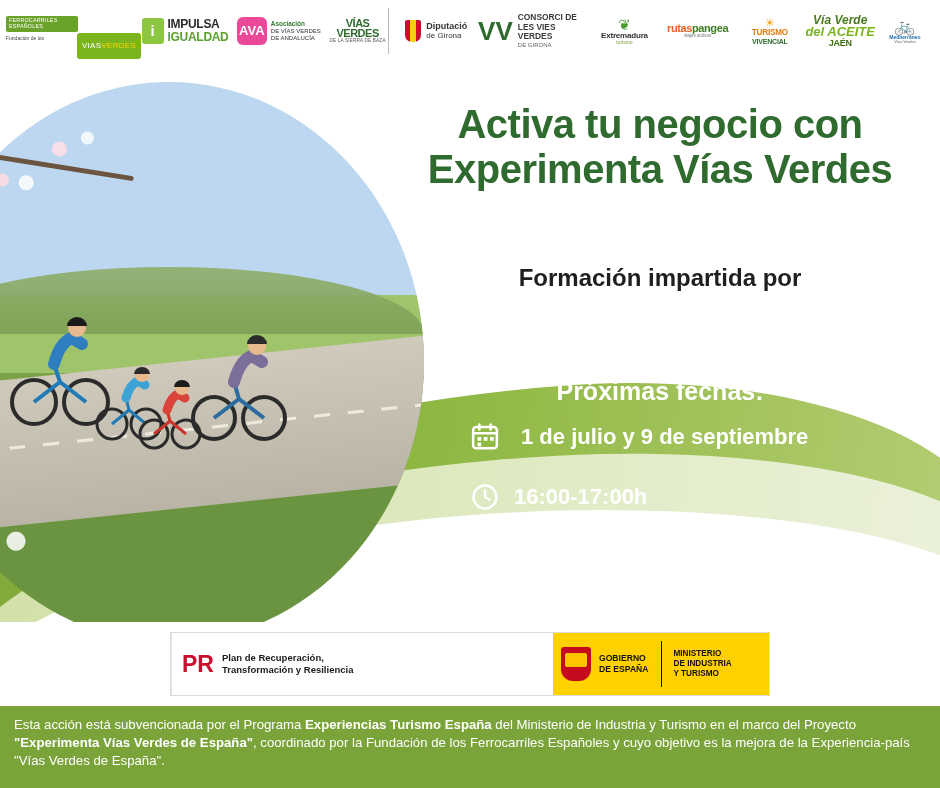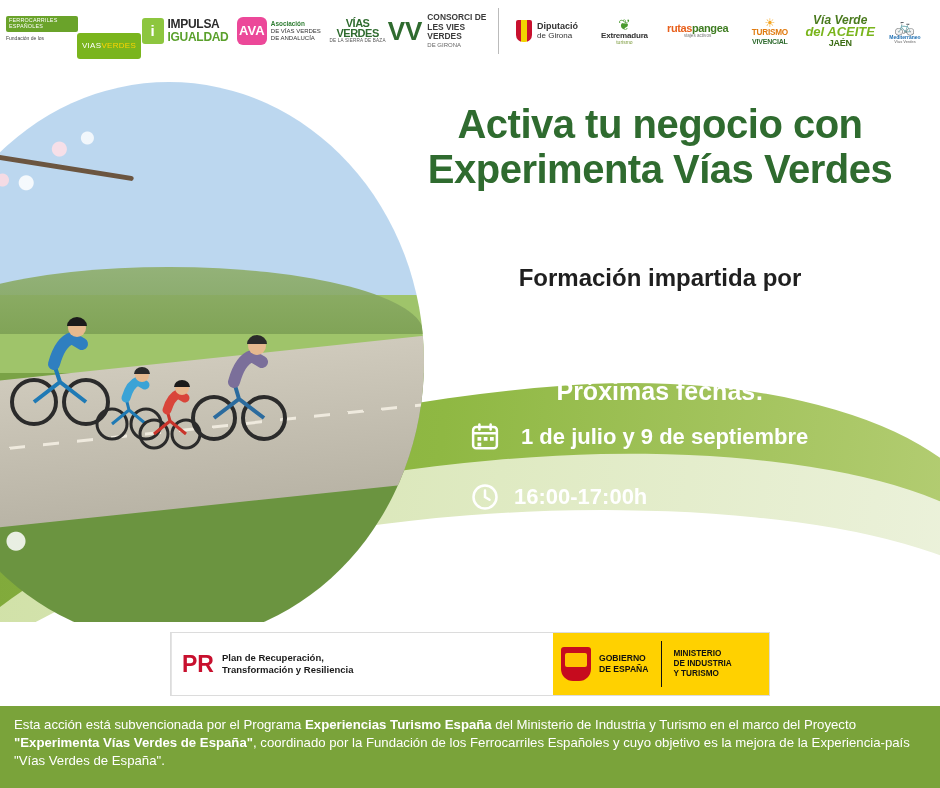--- a/index.html
+++ b/index.html
@@ -255,34 +255,34 @@
   </div>
 
   <div class="logo lg-vvand">
     <div class="stack">
       <div class="t1">VÍAS</div>
       <div class="t2">VERDES</div>
       <div class="t3">DE LA SIERRA DE BAZA</div>
     </div>
   </div>
 
+  <div class="logo lg-dipu">
+    <div class="shield"></div>
+    <div class="txt">
+      <div>Diputació</div>
+      <span>de Girona</span>
+    </div>
+  </div>
+
   <div class="logo lg-consorci">
     <div class="mark">VV</div>
     <div class="txt stack">
       <div>CONSORCI DE</div>
       <div>LES VIES VERDES</div>
       <div class="sm">DE GIRONA</div>
-    </div>
-  </div>
-
-  <div class="logo lg-dipu">
-    <div class="shield"></div>
-    <div class="txt">
-      <div>Diputació</div>
-      <span>de Girona</span>
     </div>
   </div>
 
   <div class="logo lg-extre">
     <div class="stack">
       <div class="leaf">❦</div>
       <div class="t">Extremadura</div>
       <div class="s">turismo</div>
     </div>
   </div>

